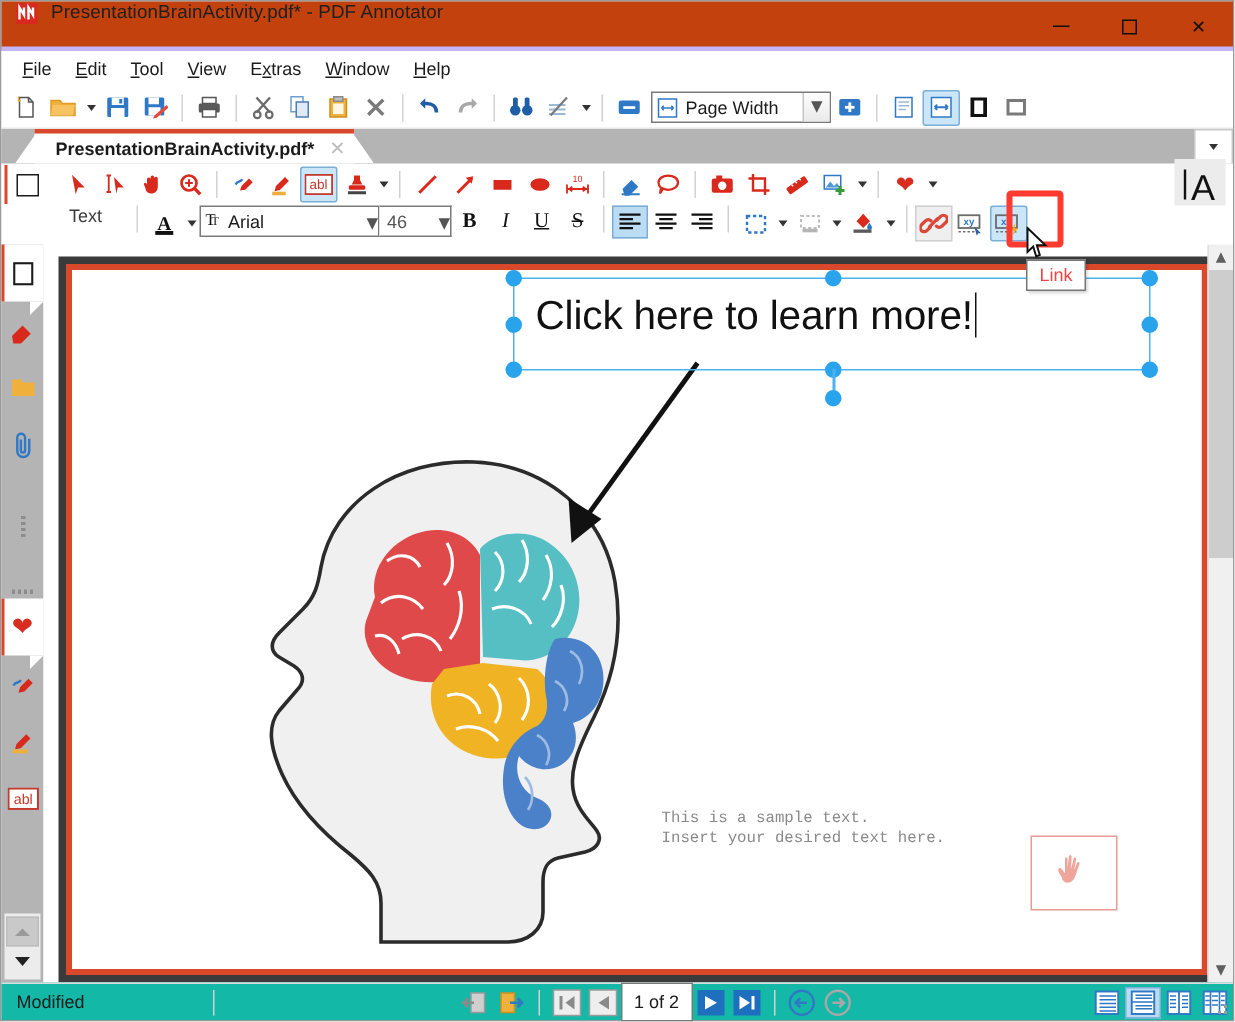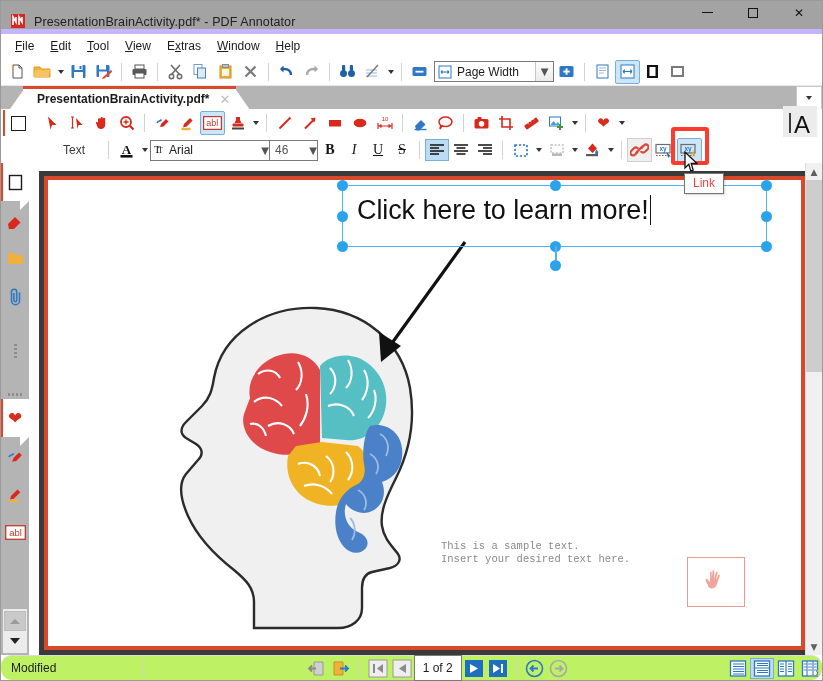--- a/index.html
+++ b/index.html
@@ -15,23 +15,23 @@
     position: relative;
     width: 823px; height: 681px;
     background: #ffffff;
     border: 1px solid #9a9a9a;
     display: flex; flex-direction: column;
   }
 
   
   .titlebar {
     height: 33px; flex: 0 0 33px;
-    display: flex; align-items: flex-end;
-    background: #a3a3a3;
-    border-bottom: 5px solid #c4b5fd;
+    display: flex; align-items: flex-start;
+    background: #c2410c;
+    border-bottom: 3px solid #c4b5fd;
   }
   .app-logo {
     width: 16px; height: 16px; margin-left: 9px; margin-right: 8px;
     position: relative;
   }
   .app-logo svg { display: block; }
   .title-text {
     font-size: 12.5px; color: #202020; letter-spacing: .1px;
     white-space: nowrap;
   }
@@ -140,22 +140,22 @@
   }
   .heart { color: #d92d20; font-size: 15px; line-height: 1; font-family: "DejaVu Sans", sans-serif; }
   .big-a-wrap {
     margin-left: auto; margin-right: 5px;
     width: 34px; height: 34px; display:flex; align-items:center; justify-content:center;
     background: #ececec; position: relative;
   }
 
   
   .txttoolbar {
-    height: 26px; flex: 0 0 26px; display: flex; align-items: center;
-    background: #ffffff; padding-left: 20px; position: relative;
+    height: 26px; flex: 0 0 26px; display: flex; align-items: flex-start;
+    background: #ffffff; padding-left: 3px; position: relative;
   }
   .tt-label { font-size: 12px; color: #3b3b3b; margin-left: 42px; margin-right: 18px; }
   .font-combo {
     display: flex; align-items: center; height: 21px; width: 120px;
     border: 1px solid #7a7a7a; background: #fff;
   }
   .font-combo .fc-txt { flex: 1; font-size: 12px; color: #1b1b1b; padding-left: 4px; }
   .size-combo {
     display: flex; align-items: center; height: 21px; width: 48px;
     border: 1px solid #7a7a7a; border-left: none; background: #fff;
@@ -299,21 +299,21 @@
   }
   .vs-chev { font-size: 9px; color: #606060; font-family: "DejaVu Sans", sans-serif; }
   .vs-thumb {
     position: absolute; left: 0; right: 0; top: 17px; height: 192px;
     background: #cdcdcd;
   }
 
   
   .statusbar {
     height: 25px; flex: 0 0 25px; display: flex; align-items: center;
-    background: #bef264; border-top: 1px solid #dcdcdc; position: relative; border-radius: 11px;
+    background: #14b8a6; border-top: 1px solid #dcdcdc; position: relative;
   }
   .status-text { font-size: 12px; color: #1b1b1b; margin-left: 10px; }
   .status-sep { width: 1px; height: 17px; background: #d2d2d2; margin: 0 6px; }
   .sb-btn {
     width: 24px; height: 21px; display:flex; align-items:center; justify-content:center;
     cursor: default; border: 1px solid transparent;
   }
   .sb-btn.sel { background: #bcdcf4; border-color: #7aaed6; }
   .page-field {
     width: 48px; height: 26px; border: 1px solid #7a7a7a; background: #fff;

